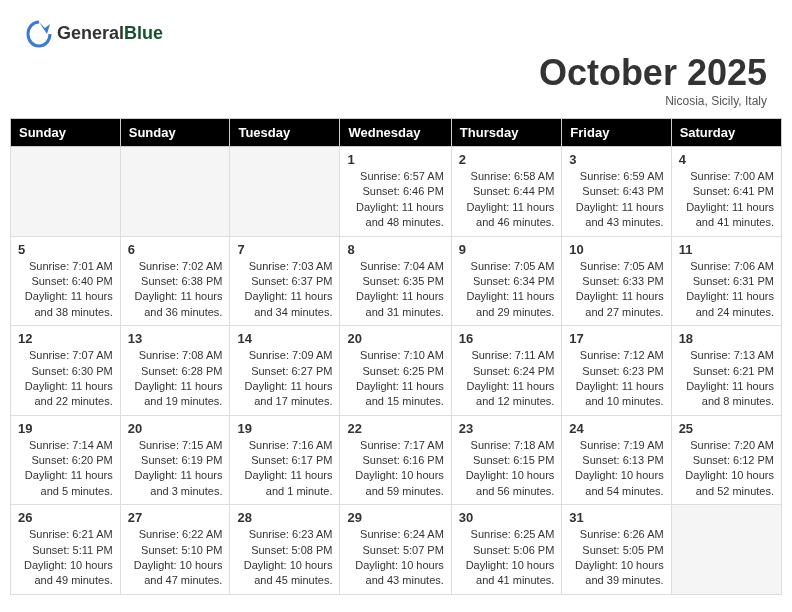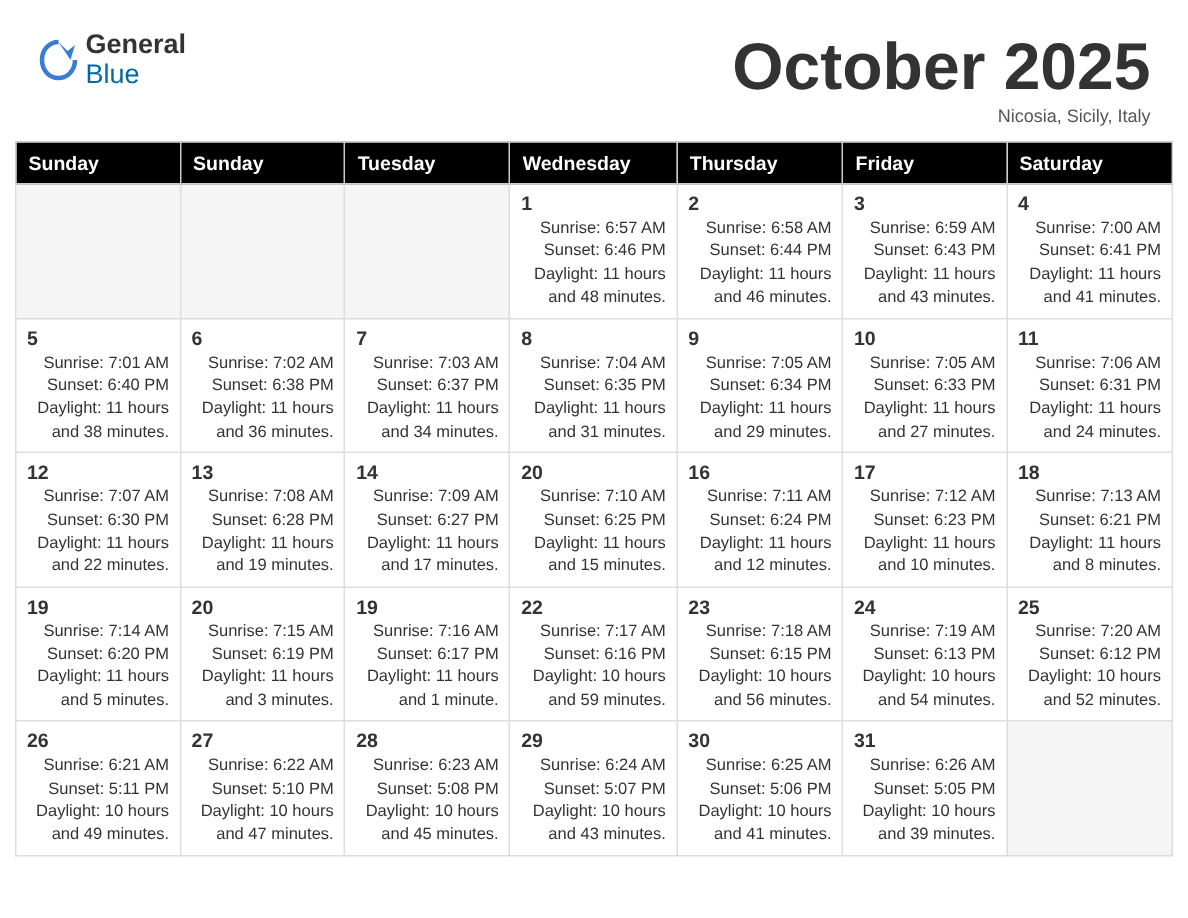--- a/index.html
+++ b/index.html
@@ -15,46 +15,46 @@
       justify-content: space-between;
       align-items: flex-start;
       padding: 10px 15px 5px 15px;
     }
     .logo {
       display: flex;
       align-items: center;
     }
     .logo-text {
       display: flex;
-      flex-direction: column;
       line-height: 1.1;
       justify-content: center;
     }
     .logo-general {
       font-size: 18px;
       font-weight: bold;
       color: #333;
     }
     .logo-blue {
       font-size: 18px;
-      font-weight: normal;
-      color: #0369a1;
+      font-weight: bold;
+      color: #14532d;
     }
     .logo-icon {
       width: 28px;
       height: 28px;
       margin-right: 4px;
     }
     .title-block {
       text-align: right;
     }
     .month-title {
-      font-size: 44px;
+      font-size: 36px;
       font-weight: bold;
       color: #333;
+      margin-top: 32px;
     }
     .location-title {
       font-size: 12px;
       color: #555;
     }
     .calendar {
       width: 100%;
       border-collapse: collapse;
       margin-top: 5px;
     }

